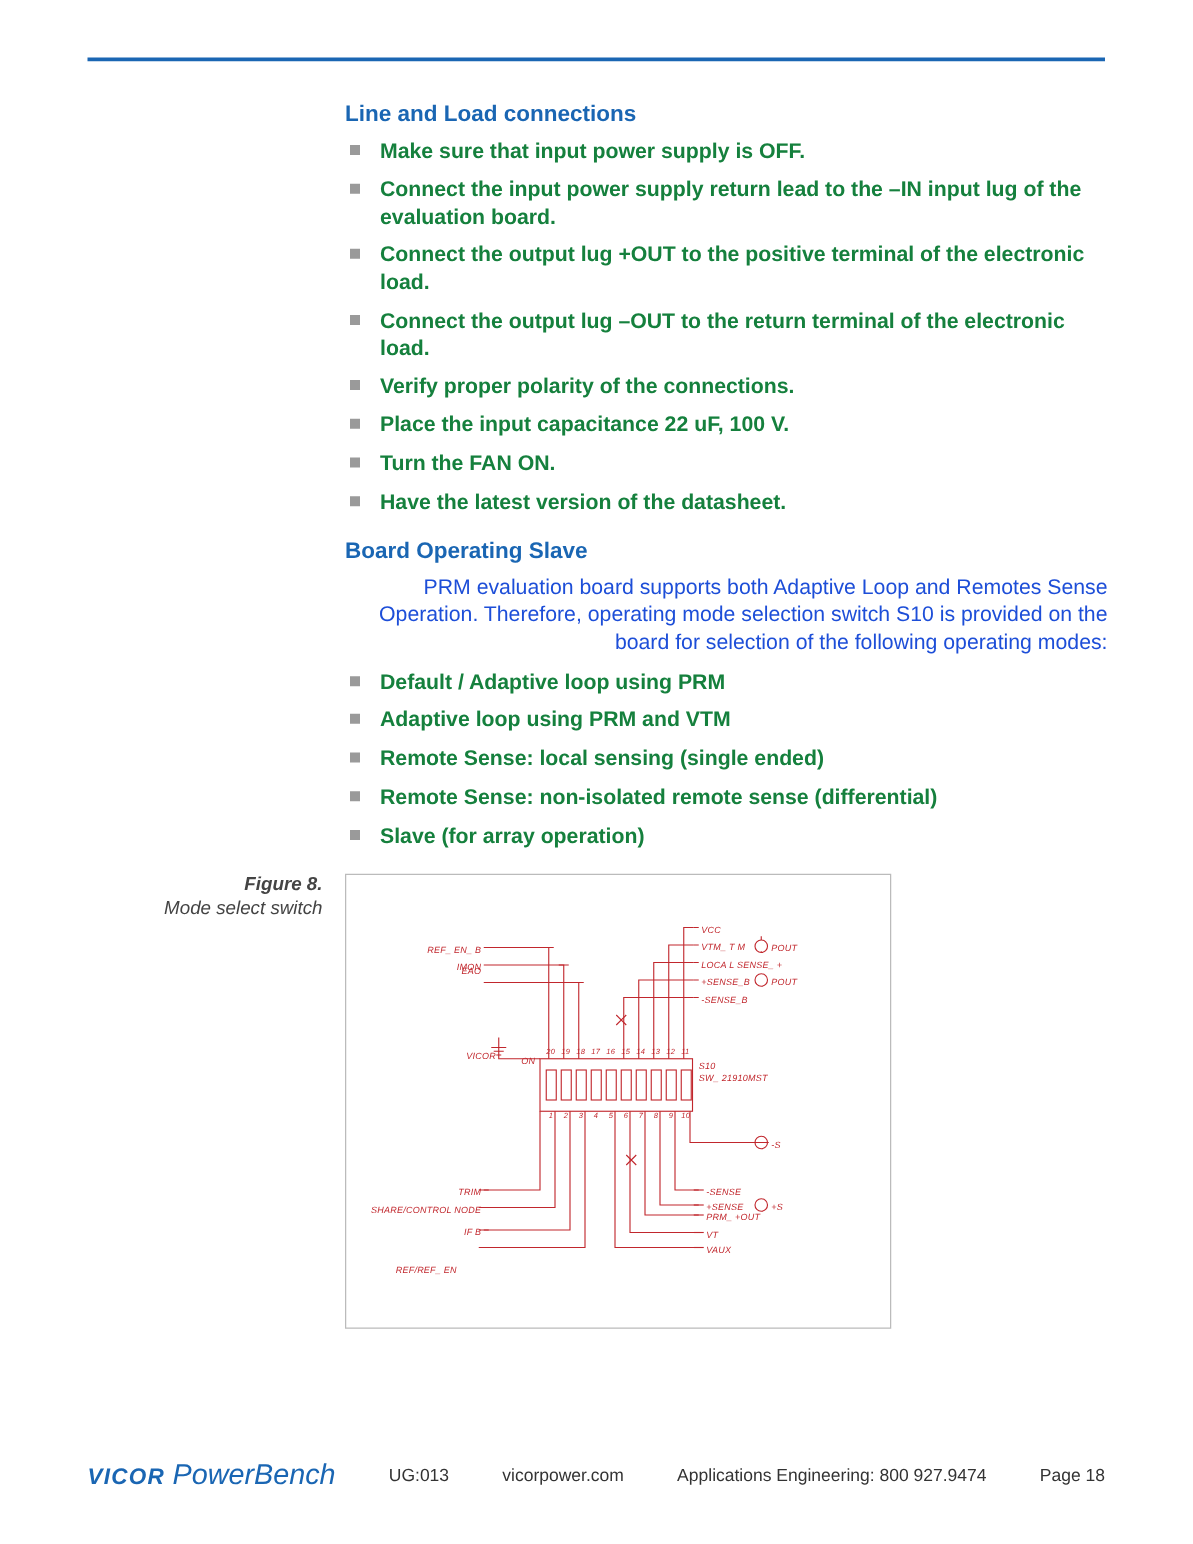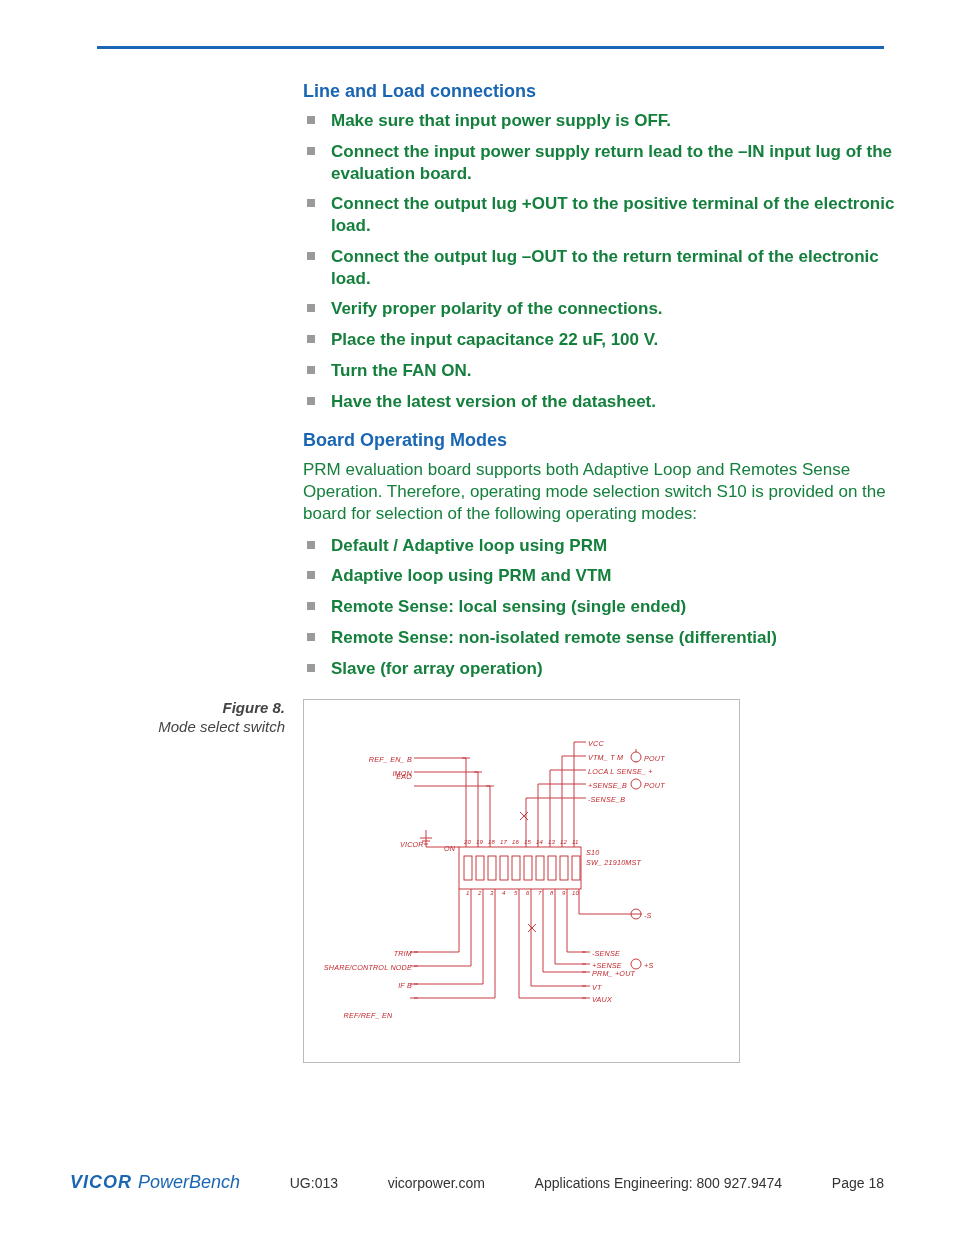--- a/index.html
+++ b/index.html
@@ -10,42 +10,43 @@
     height: 1235px;
     font-family: "Myriad Pro", "Segoe UI", "Helvetica Neue", Arial, sans-serif;
     color: #222;
     background: #fff;
     position: relative;
   }
   .page {
     box-sizing: border-box;
     width: 954px;
     height: 1235px;
-    padding: 46px 70px 0 97px;
+    padding: 46px 70px 0 70px;
     position: relative;
   }
   .rule {
     border-top: 3px solid #1a66b3;
     margin-bottom: 32px;
   }
   .content-col {
     margin-left: 206px;
     width: 610px;
   }
   h2.sec {
     color: #1a66b3;
     font-weight: 700;
     font-size: 18px;
     margin: 0 0 8px 0;
   }
   p.body {
     font-size: 17px;
     line-height: 1.28;
     margin: 6px 0 10px 0;
-    color: #15803d;
+    color: #1d4ed8;
+    text-align: right;
   }
   ul.sq {
     list-style: none;
     padding: 0;
     margin: 4px 0 18px 0;
   }
   ul.sq > li {
     position: relative;
     padding-left: 28px;
     font-size: 17px;
@@ -111,21 +112,21 @@
   .brand .v {
     color: #1a66b3;
     font-weight: 800;
     font-style: italic;
     letter-spacing: 1px;
     font-size: 18px;
   }
   .brand .pb {
     color: #1a66b3;
     font-style: italic;
-    font-size: 18px;
+    font-size: 23px;
   }
 </style>
 </head>
 <body>
 
 <div class="page">
   <div class="rule"></div>
 
   <div class="content-col">
 
@@ -134,21 +135,21 @@
       <li>Make sure that input power supply is OFF.</li>
       <li>Connect the input power supply return lead to the –IN input lug of the evaluation board.</li>
       <li>Connect the output lug +OUT to the positive terminal of the electronic load.</li>
       <li>Connect the output lug –OUT to the return terminal of the electronic load.</li>
       <li>Verify proper polarity of the connections.</li>
       <li>Place the input capacitance 22 uF, 100 V.</li>
       <li>Turn the FAN ON.</li>
       <li>Have the latest version of the datasheet.</li>
     </ul>
 
-    <h2 class="sec">Board Operating Modes</h2>
+    <h2 class="sec">Board Operating Slave</h2>
     <p class="body">PRM evaluation board supports both Adaptive Loop and Remotes Sense Operation. Therefore, operating mode selection switch S10 is provided on the board for selection of the following operating modes:</p>
     <ul class="sq">
       <li>Default / Adaptive loop using PRM</li>
       <li>Adaptive loop using PRM and VTM</li>
       <li>Remote Sense: local sensing (single ended)</li>
       <li>Remote Sense: non-isolated remote sense (differential)</li>
       <li>Slave (for array operation)</li>
     </ul>
   </div>
 

